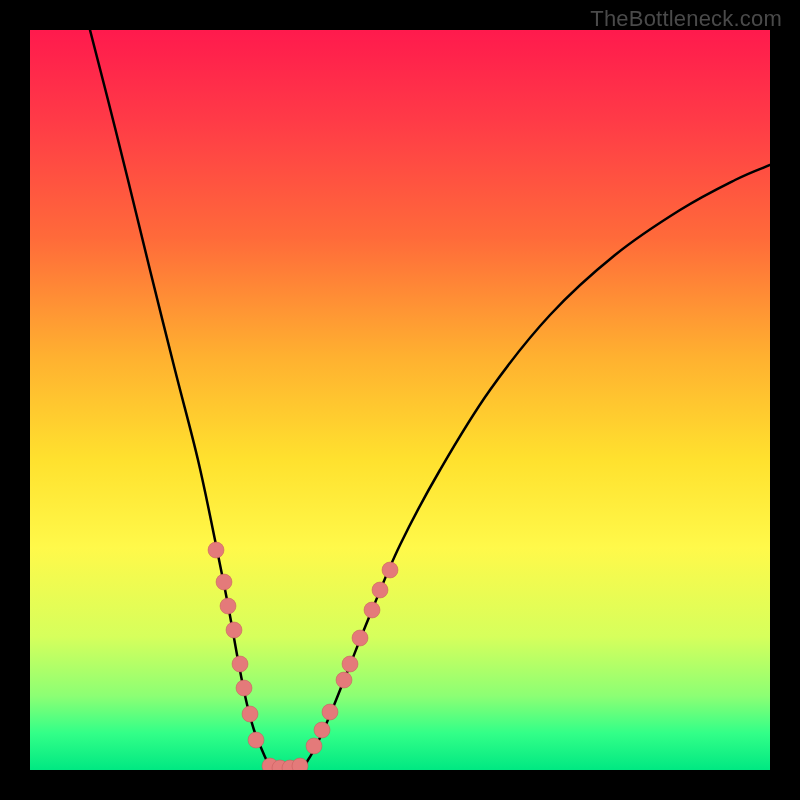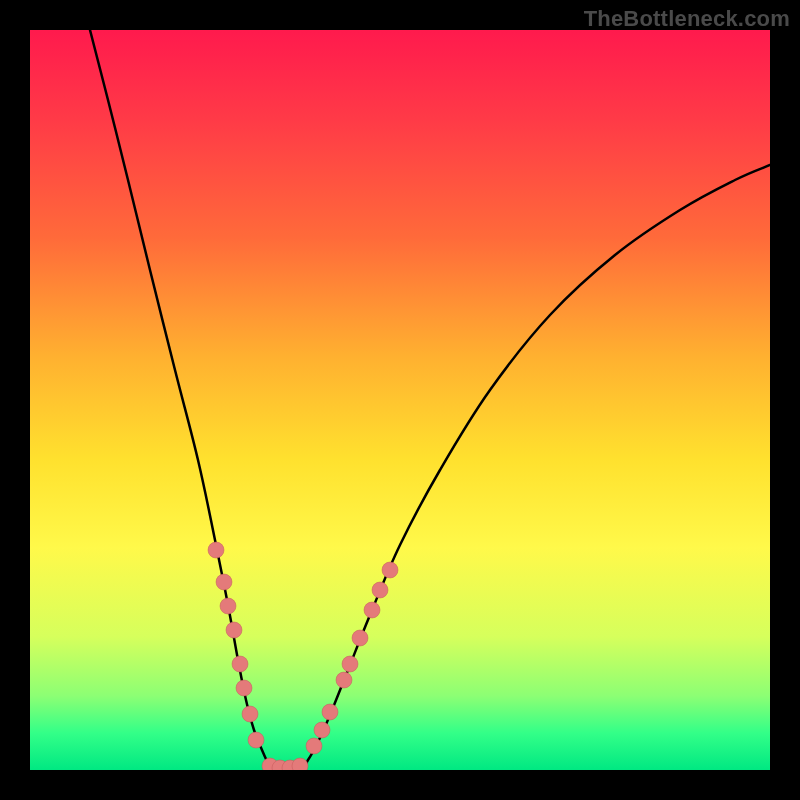--- a/index.html
+++ b/index.html
@@ -27,25 +27,25 @@
       #fff94a 70%,
       #d6ff5c 82%,
       #8cff74 90%,
       #33ff88 95%,
       #00e882 100%
     );
   }
   .watermark {
     position: absolute;
     top: 6px;
-    right: 10px;
+    right: 18px;
     color: #4a4a4a;
     font-size: 22px;
     letter-spacing: 0.2px;
-    font-weight: 700;
+    font-weight: 400;
     font-family: Arial, Helvetica, sans-serif;
   }
   svg {
     position: absolute;
     left: 0;
     top: 0;
   }
 </style>
 </head>
 <body>

